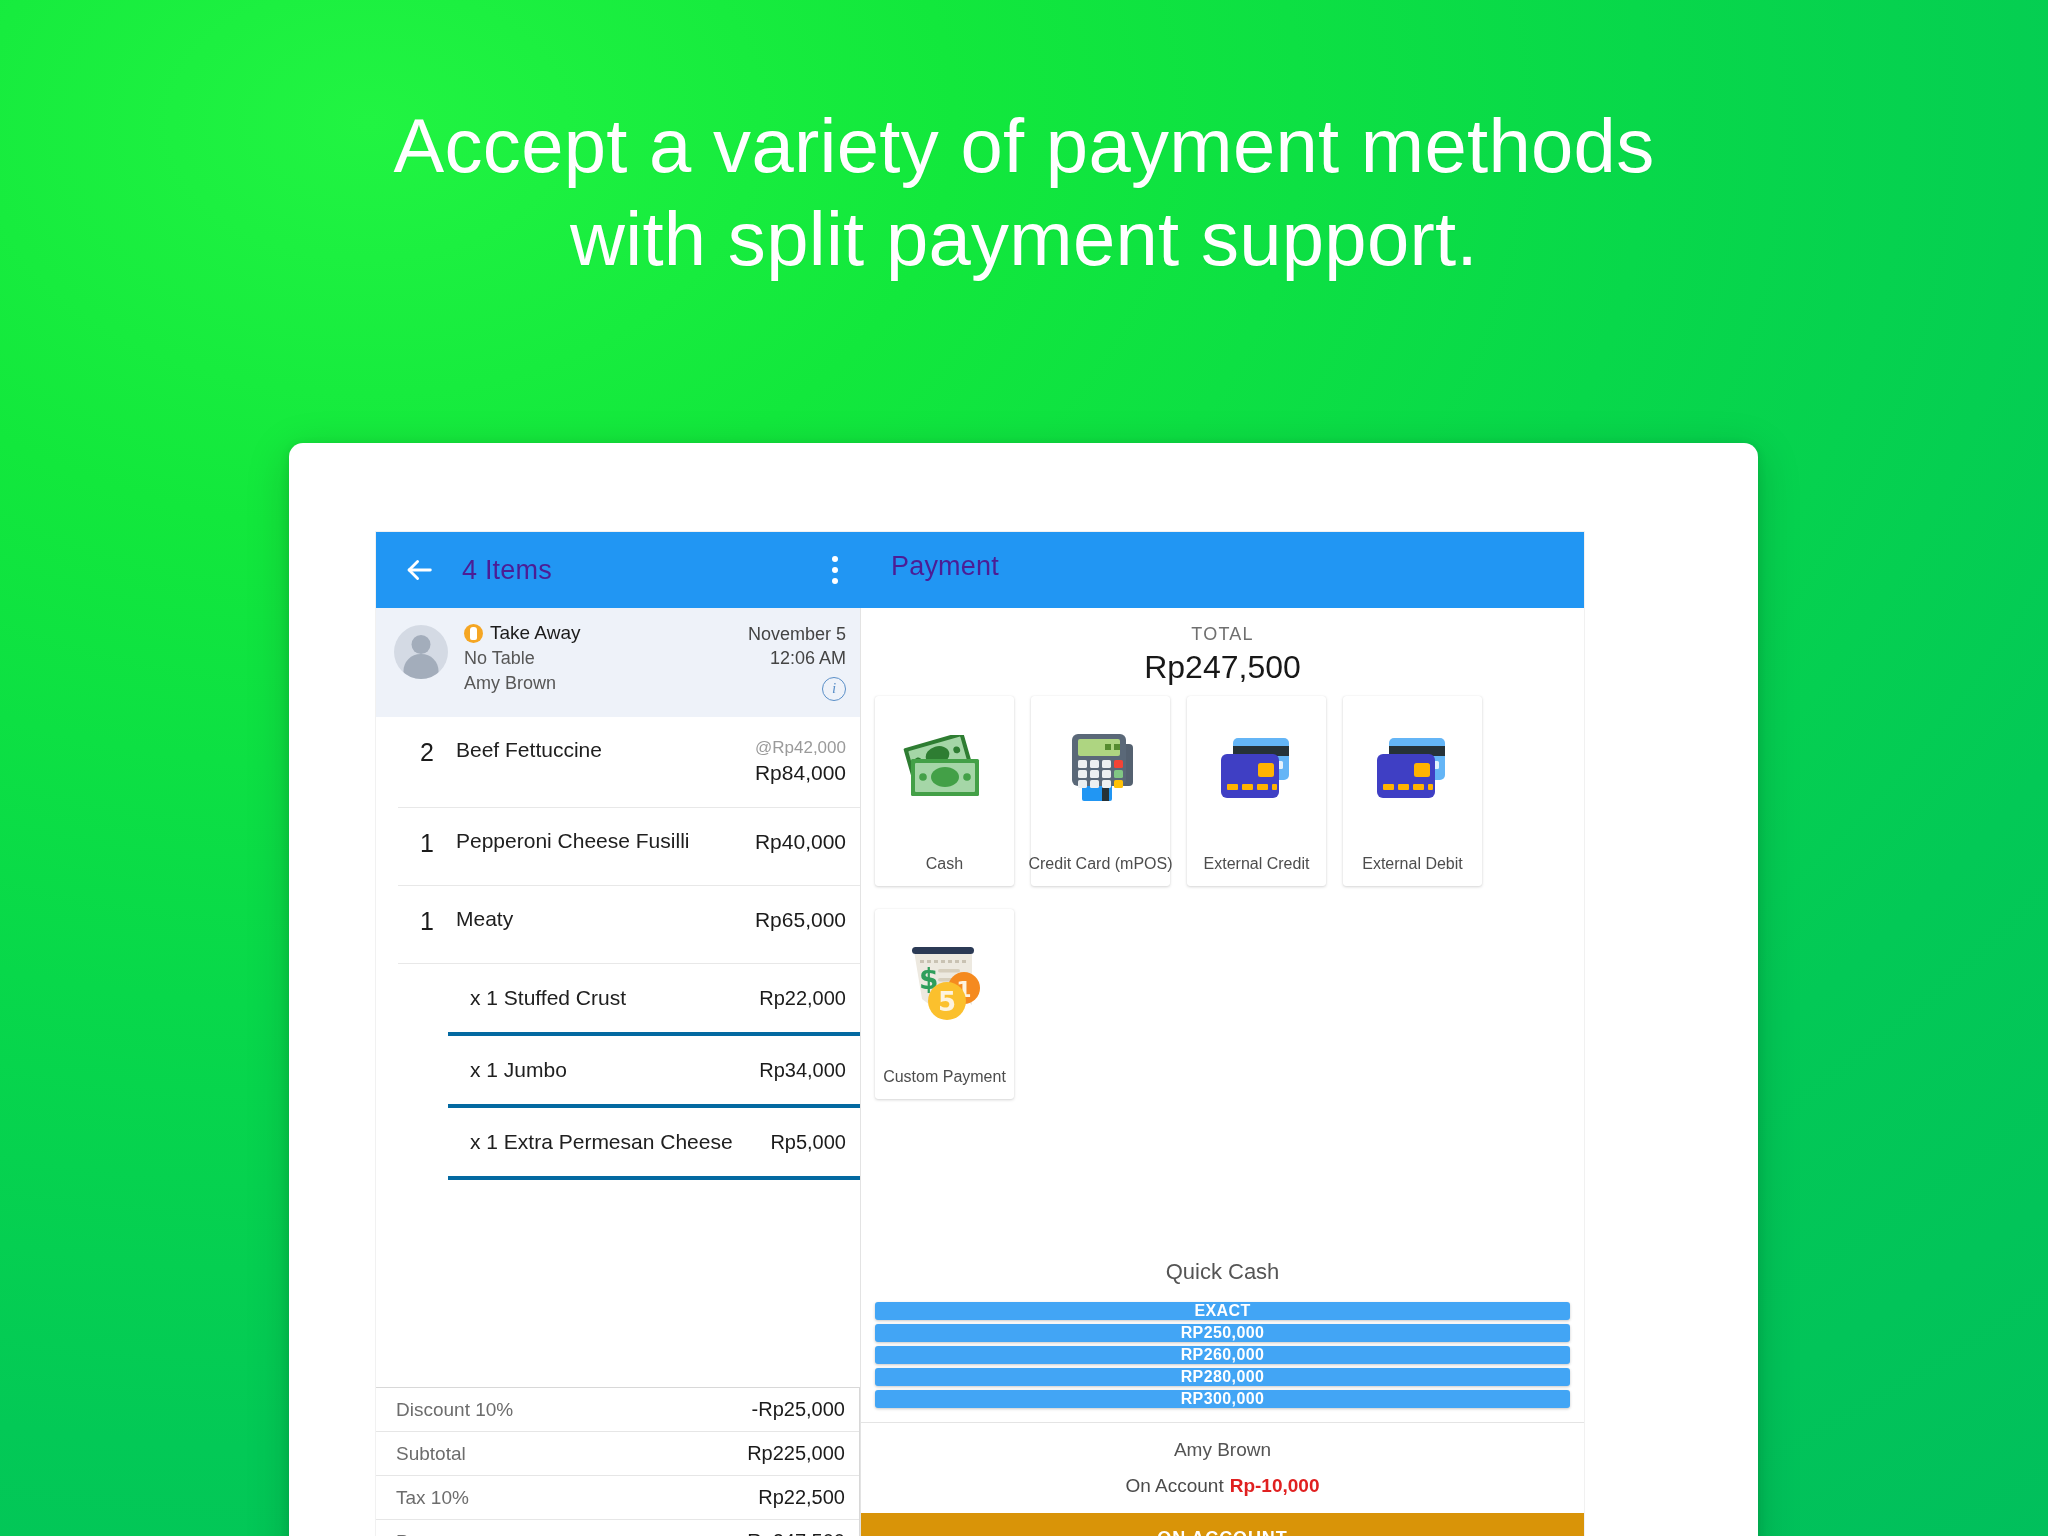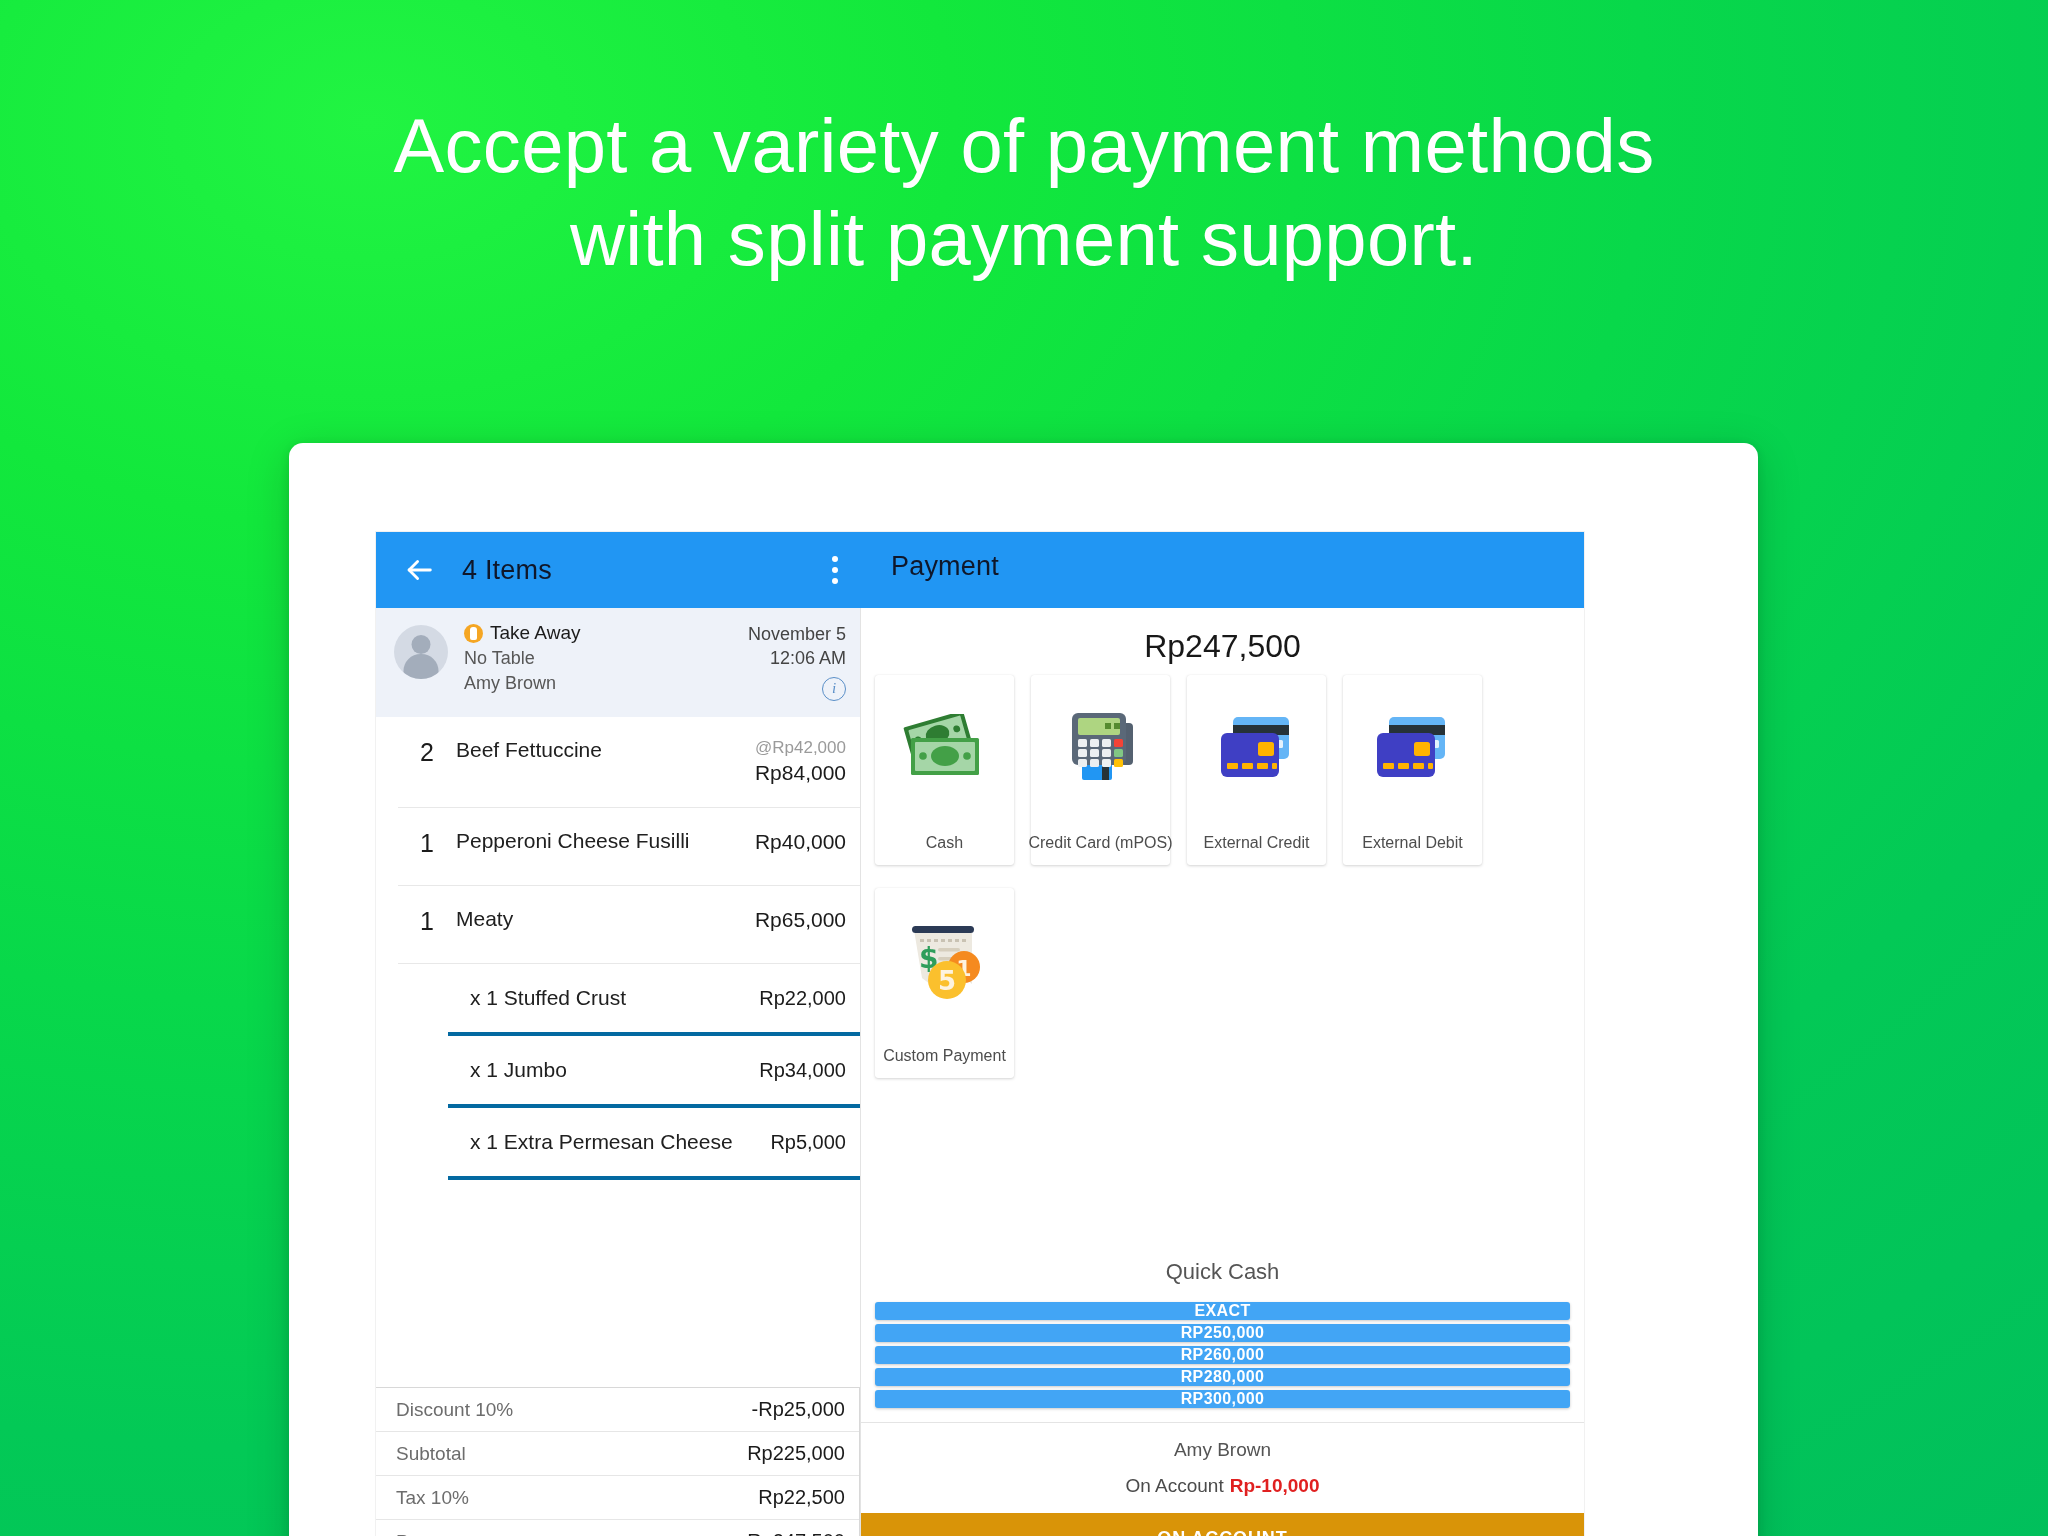--- a/index.html
+++ b/index.html
@@ -48,21 +48,21 @@
     overflow: hidden;
   }
 
   
   .appbar {
     height: 76px;
     background: #2196f3;
     display: flex;
     align-items: center;
     flex: 0 0 auto;
-    color: #0f172a;
+    color: #4c1d95;
   }
   .appbar-left {
     width: 485px;
     display: flex;
     align-items: center;
     height: 100%;
     padding-left: 26px;
   }
   .back-arrow {
     width: 34px; height: 34px;
@@ -419,20 +419,21 @@
             <span class="total-label">Pay</span>
             <span class="total-value">Rp247,500</span>
           </div>
         </div>
 
       </div>
 
       <div class="pay-panel">
 
         <div class="total-header">
+          <div class="lbl">TOTAL</div>
           <div class="amt">Rp247,500</div>
         </div>
 
         <div class="methods">
 
           <div class="method-card">
             <div class="method-icon">
               <svg width="84" height="66" viewBox="0 0 84 66">
                 <g transform="rotate(-16 30 30)">
                   <rect x="6" y="6" width="62" height="33" rx="1.5" fill="#2e7d32"></rect>

